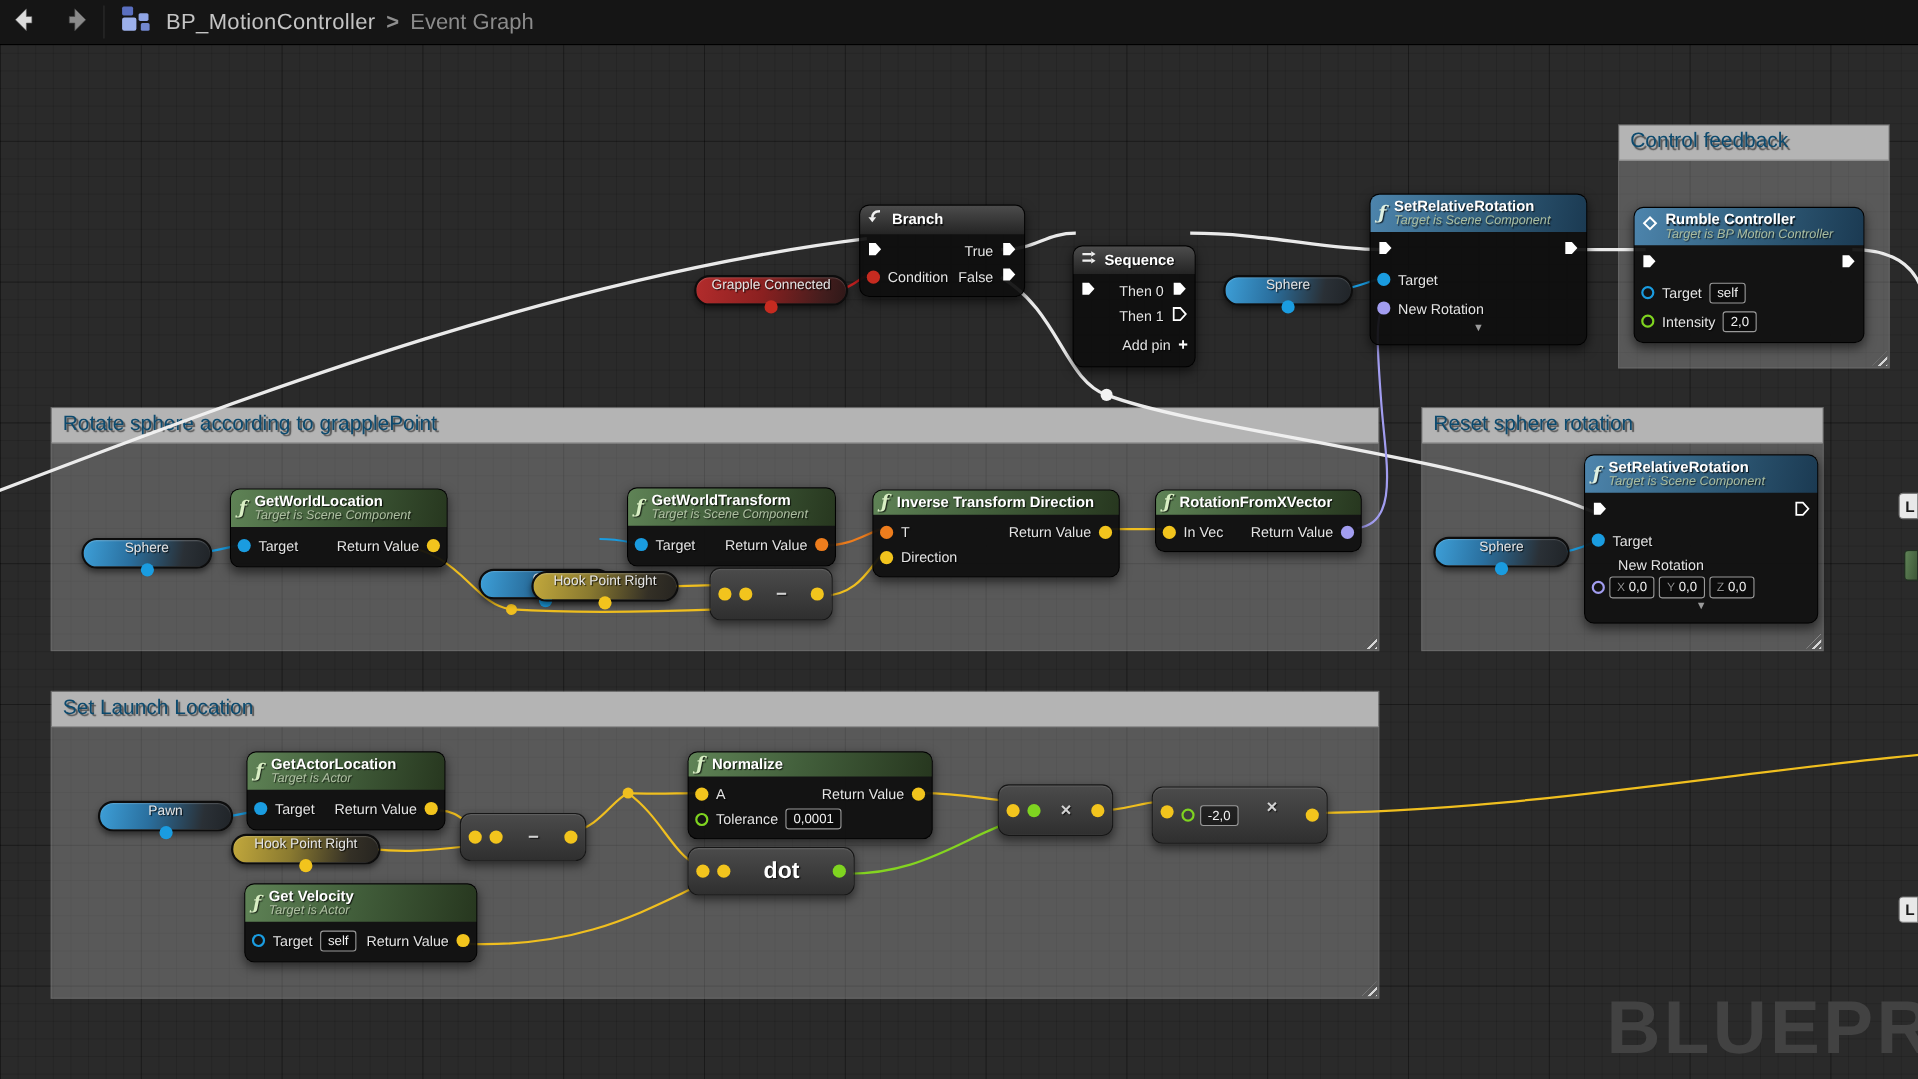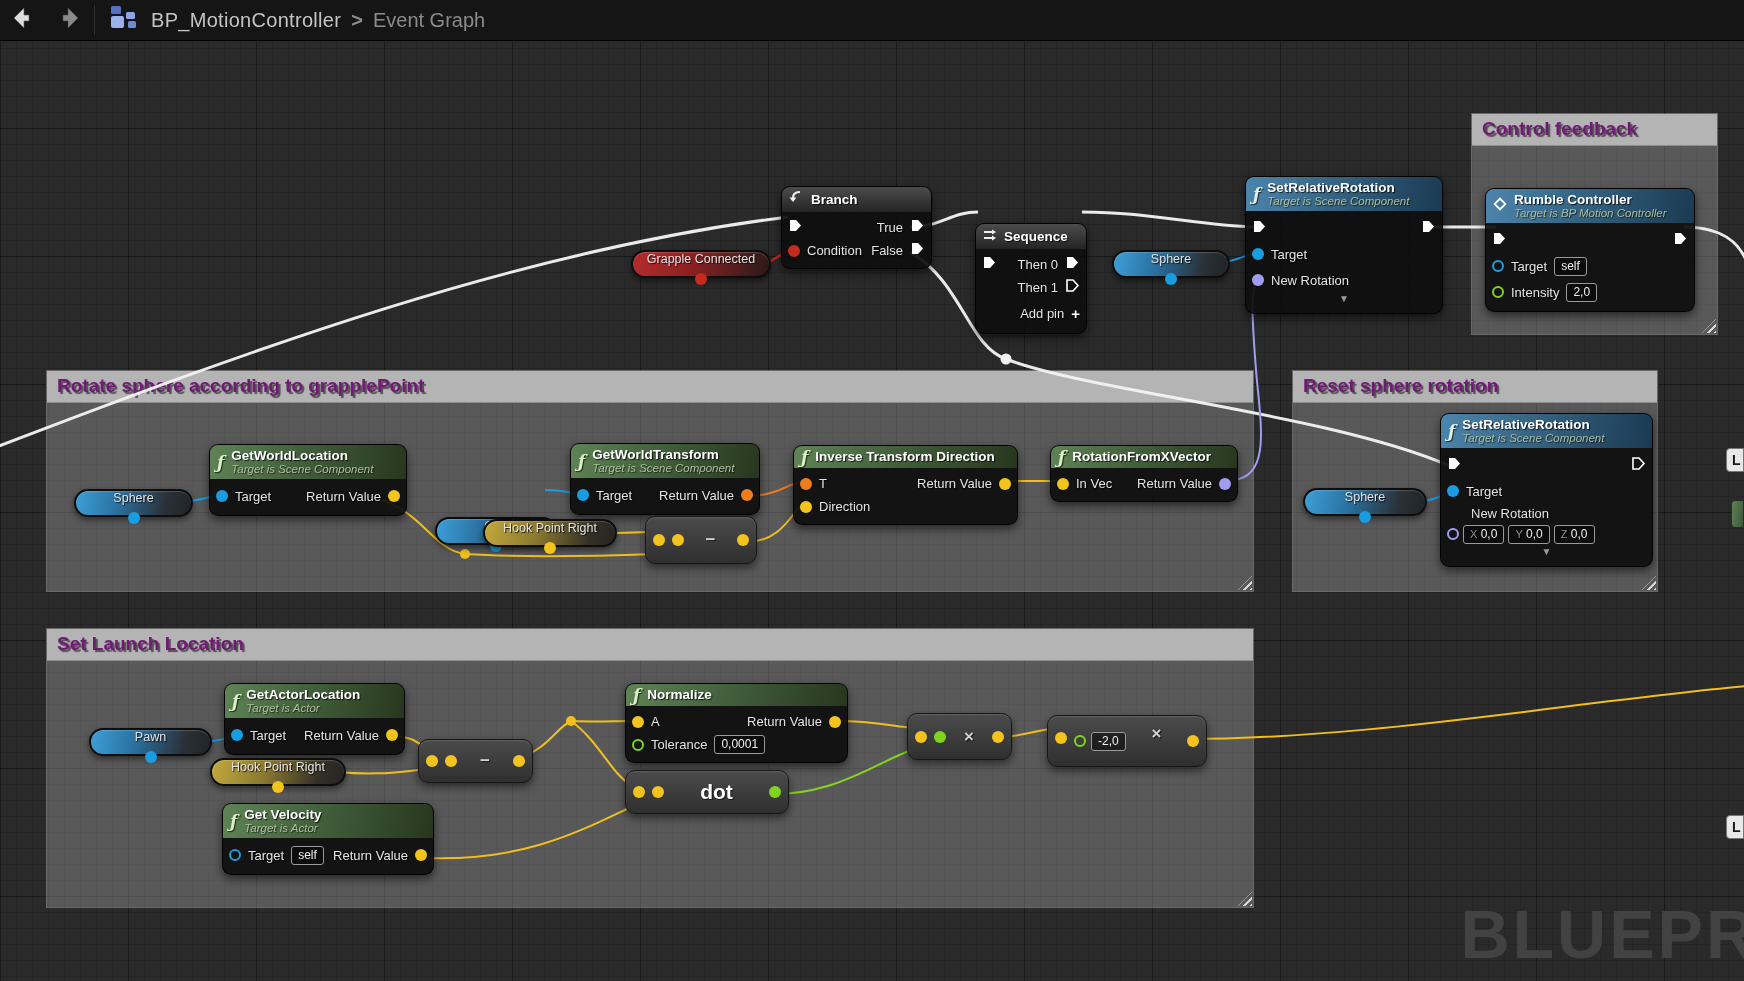--- a/index.html
+++ b/index.html
@@ -16,21 +16,21 @@
   .topbar{position:absolute;left:0;top:0;width:1744px;height:40px;background:#151515;
     border-bottom:1px solid #000;display:flex;align-items:center;z-index:50;}
   .navbtn{width:34px;height:34px;display:flex;align-items:center;justify-content:center;margin-left:8px;cursor:pointer;}
   .tb-sep{width:1px;height:30px;background:#2e2e2e;margin:0 14px 0 10px;}
   .crumb-root{font-size:20px;color:#c4c4c4;margin-left:12px;letter-spacing:.3px;}
   .crumb-chev{font-size:20px;color:#8f8f8f;font-weight:bold;margin:0 10px;}
   .crumb-page{font-size:20px;color:#8b8b8b;}
   
   .comment{position:absolute;background:rgba(200,200,200,.30);border:1px solid rgba(255,255,255,.10);box-sizing:border-box;}
   .ctitle{background:#b4b4b4;border-bottom:1px solid #8f8f8f;padding:4px 10px 5px 10px;
-    font-size:19px;font-weight:bold;color:#701a75;text-shadow:2px 2px 1px rgba(0,0,0,.55);
+    font-size:19px;font-weight:normal;color:#0c4a6e;text-shadow:2px 2px 1px rgba(0,0,0,.55);
     white-space:nowrap;overflow:hidden;cursor:move;}
   .rhandle{position:absolute;right:1px;bottom:1px;width:14px;height:14px;cursor:nwse-resize;
     background:repeating-linear-gradient(135deg,transparent 0 3px,#d6d6d6 3px 5px);
     clip-path:polygon(100% 0,100% 100%,0 100%);}
   
   .node{position:absolute;border-radius:9px;background:rgba(14,14,14,.93);
     border:1px solid rgba(0,0,0,.9);box-shadow:0 4px 10px rgba(0,0,0,.55);box-sizing:border-box;}
   .nhead{display:flex;align-items:center;gap:7px;padding:3px 10px 4px 7px;border-radius:8px 8px 0 0;}
   .nhead.green{background:linear-gradient(100deg,#5f8356 0%,#43603c 45%,#27371f 100%);}
   .nhead.blue{background:linear-gradient(100deg,#4d85ad 0%,#33617f 48%,#1b3a52 100%);}
@@ -517,21 +517,21 @@
 
   <div class="opnode" style="left:418px;top:739px;width:115px;height:44px;">
     <span class="opcol">
       <span class="cpin c-yellow"></span>
       <span class="cpin c-yellow"></span>
     </span>
     <span class="opsym">−</span>
     <span class="cpin c-yellow"></span>
   </div>
 
-  <div class="opnode" style="left:625px;top:770px;width:164px;height:44px;">
+  <div class="opnode" style="left:625px;top:770px;width:152px;height:44px;">
     <span class="opcol">
       <span class="cpin c-yellow"></span>
       <span class="cpin c-yellow"></span>
     </span>
     <span class="opsym big">dot</span>
     <span class="cpin c-green"></span>
   </div>
 
   <div class="opnode" style="left:907px;top:713px;width:105px;height:47px;">
     <span class="opcol">

